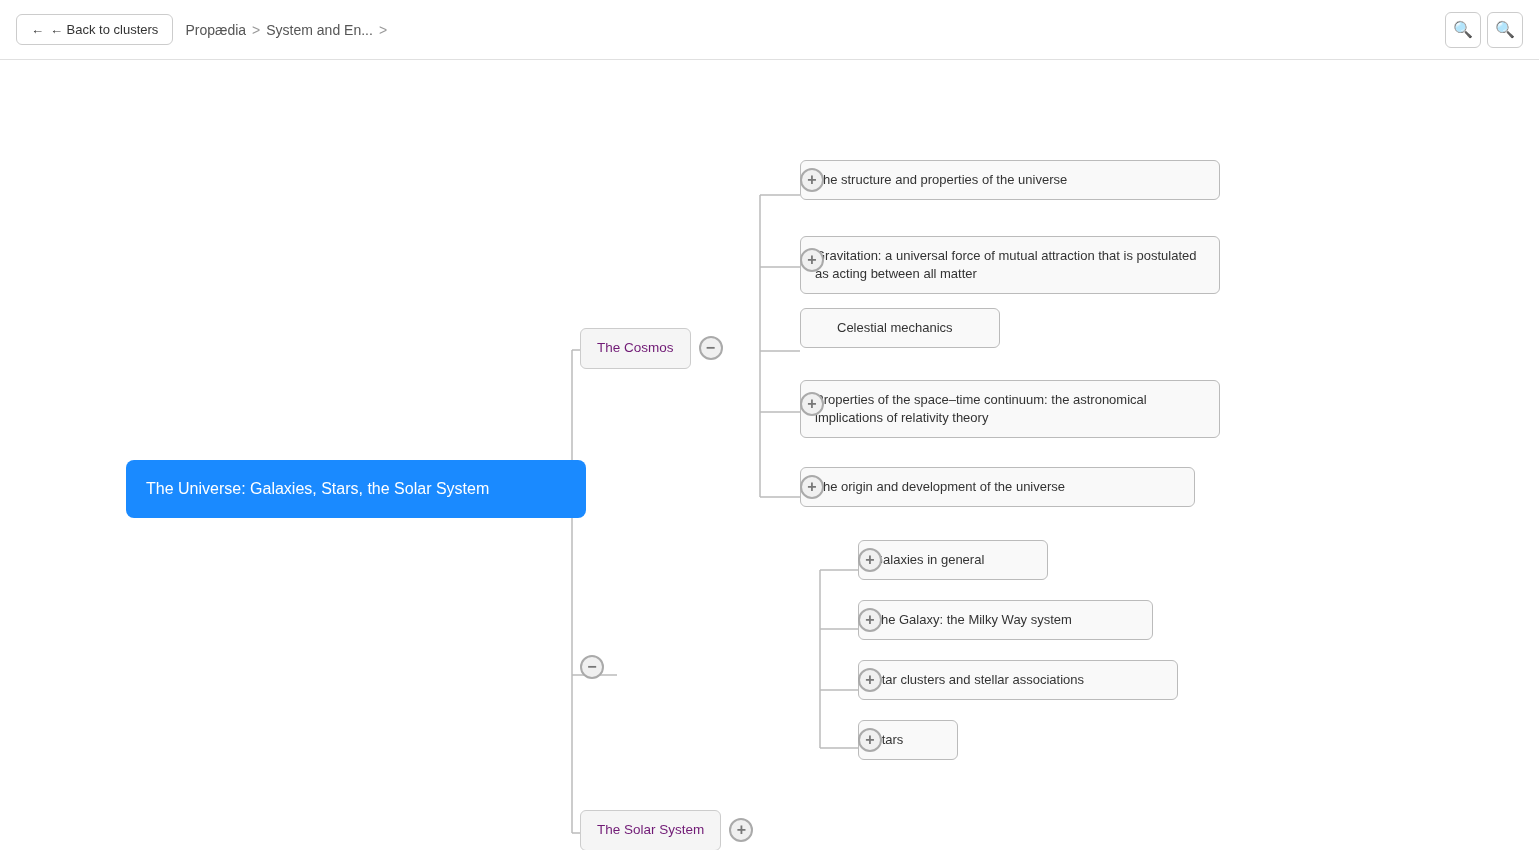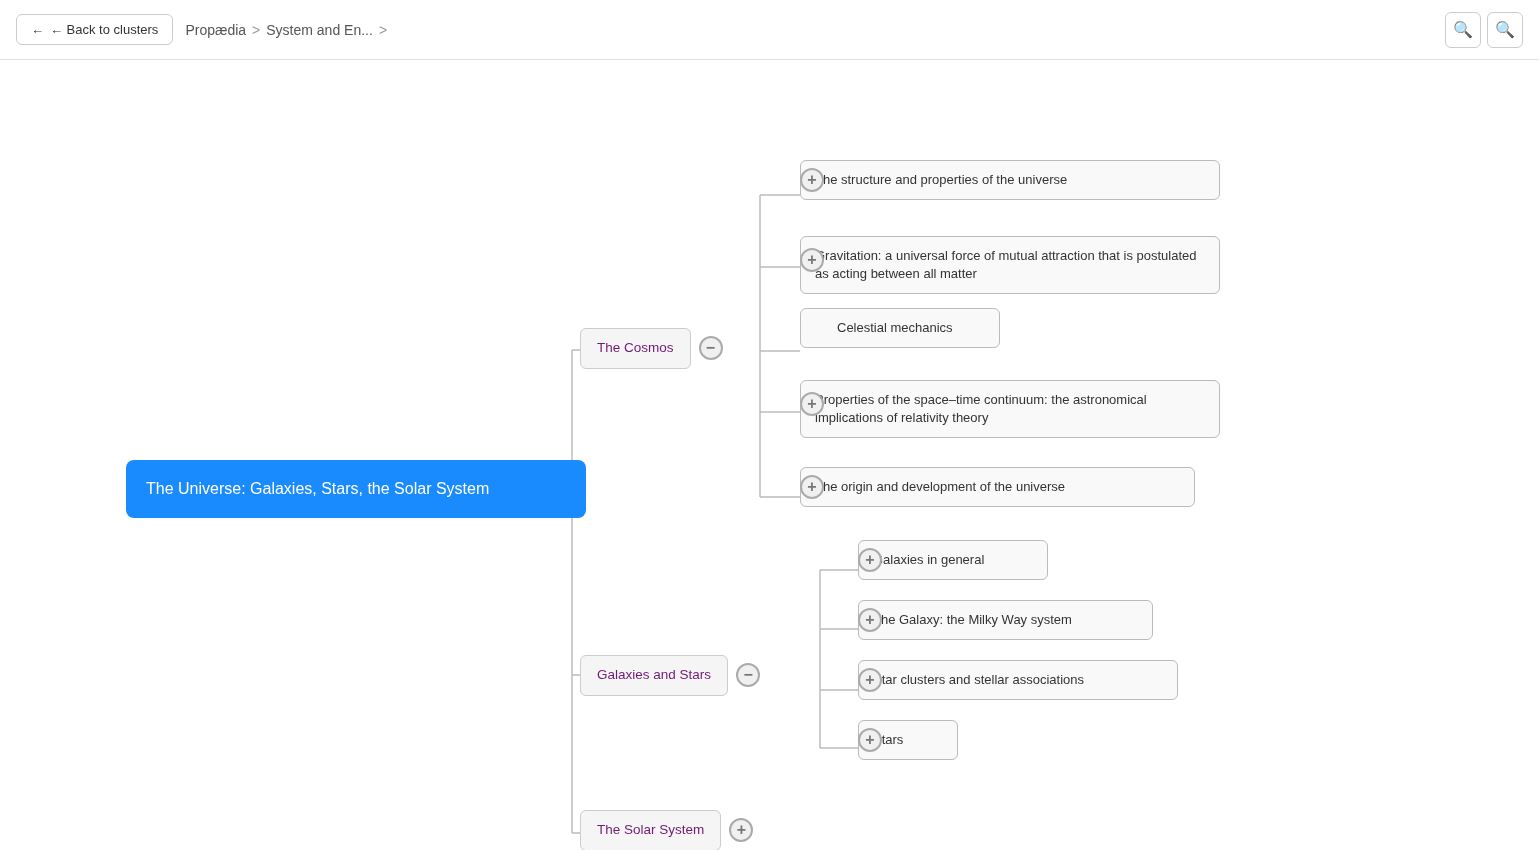--- a/index.html
+++ b/index.html
@@ -192,23 +192,20 @@
   </div>
 
   <div style="position: absolute; left: 580px; top: 268px; display: flex; align-items: center; gap: 8px;">
     <div class="node node-mid" style="padding: 10px 16px; position: relative;">
       <span>The Cosmos</span>
     </div>
     <div class="circle-btn" style="position: relative; top: 0; transform: none;">−</div>
   </div>
 
   <div style="position: absolute; left: 580px; top: 595px; display: flex; align-items: center; gap: 8px;">
-    <div class="node node-mid" style="padding: 10px 16px; position: relative;">
-      <span>Galaxies and Stars</span>
-    </div>
     <div class="circle-btn" style="position: relative; top: 0; transform: none;">−</div>
   </div>
 
   <div style="position: absolute; left: 580px; top: 750px; display: flex; align-items: center; gap: 8px;">
     <div class="node node-mid" style="padding: 10px 16px; position: relative;">
       <span>The Solar System</span>
     </div>
     <div class="circle-btn" style="position: relative; top: 0; transform: none;">+</div>
   </div>
 

